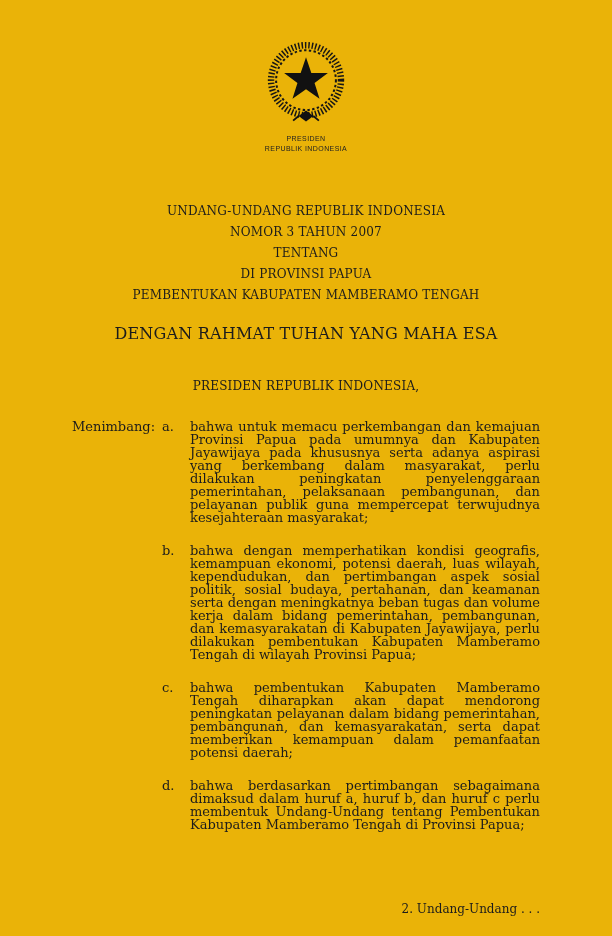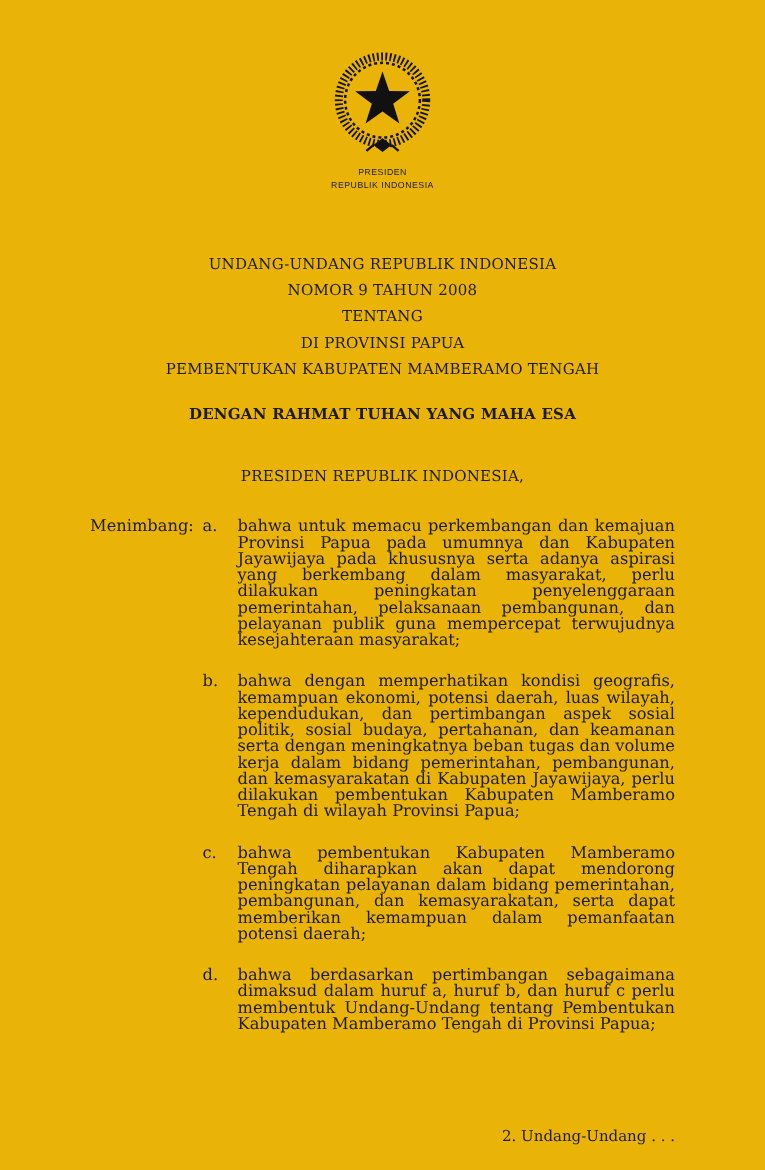--- a/index.html
+++ b/index.html
@@ -29,23 +29,22 @@
   .title-block {
     margin-top: 48px;
     text-align: center;
     font-size: 12px;
     line-height: 21px;
     letter-spacing: 0.2px;
   }
   .invocation {
     margin-top: 18px;
     text-align: center;
-    font-size: 12px;
+    font-size: 16px;
     letter-spacing: 0.2px;
-    font-weight: bold;
   }
   .authority {
     margin-top: 36px;
     text-align: center;
     font-size: 12px;
     letter-spacing: 0.2px;
   }
   .considerations {
     margin-top: 27px;
     padding-left: 72px;
@@ -87,21 +86,21 @@
       <path d="M -8 35 L -14 40 M 8 35 L 14 40" stroke="#111" stroke-width="2" fill="none"></path>
     </svg>
     <div class="seal-caption">
       <div>PRESIDEN</div>
       <div>REPUBLIK INDONESIA</div>
     </div>
   </div>
 
   <div class="title-block">
     <div>UNDANG-UNDANG REPUBLIK INDONESIA</div>
-    <div>NOMOR 9 TAHUN 2008</div>
+    <div>NOMOR 3 TAHUN 2007</div>
     <div>TENTANG</div>
     <div>DI PROVINSI PAPUA</div>
     <div>PEMBENTUKAN KABUPATEN MAMBERAMO TENGAH</div>
   </div>
 
   <div class="invocation">DENGAN RAHMAT TUHAN YANG MAHA ESA</div>
 
   <div class="authority">PRESIDEN REPUBLIK INDONESIA,</div>
 
   <div class="considerations">

